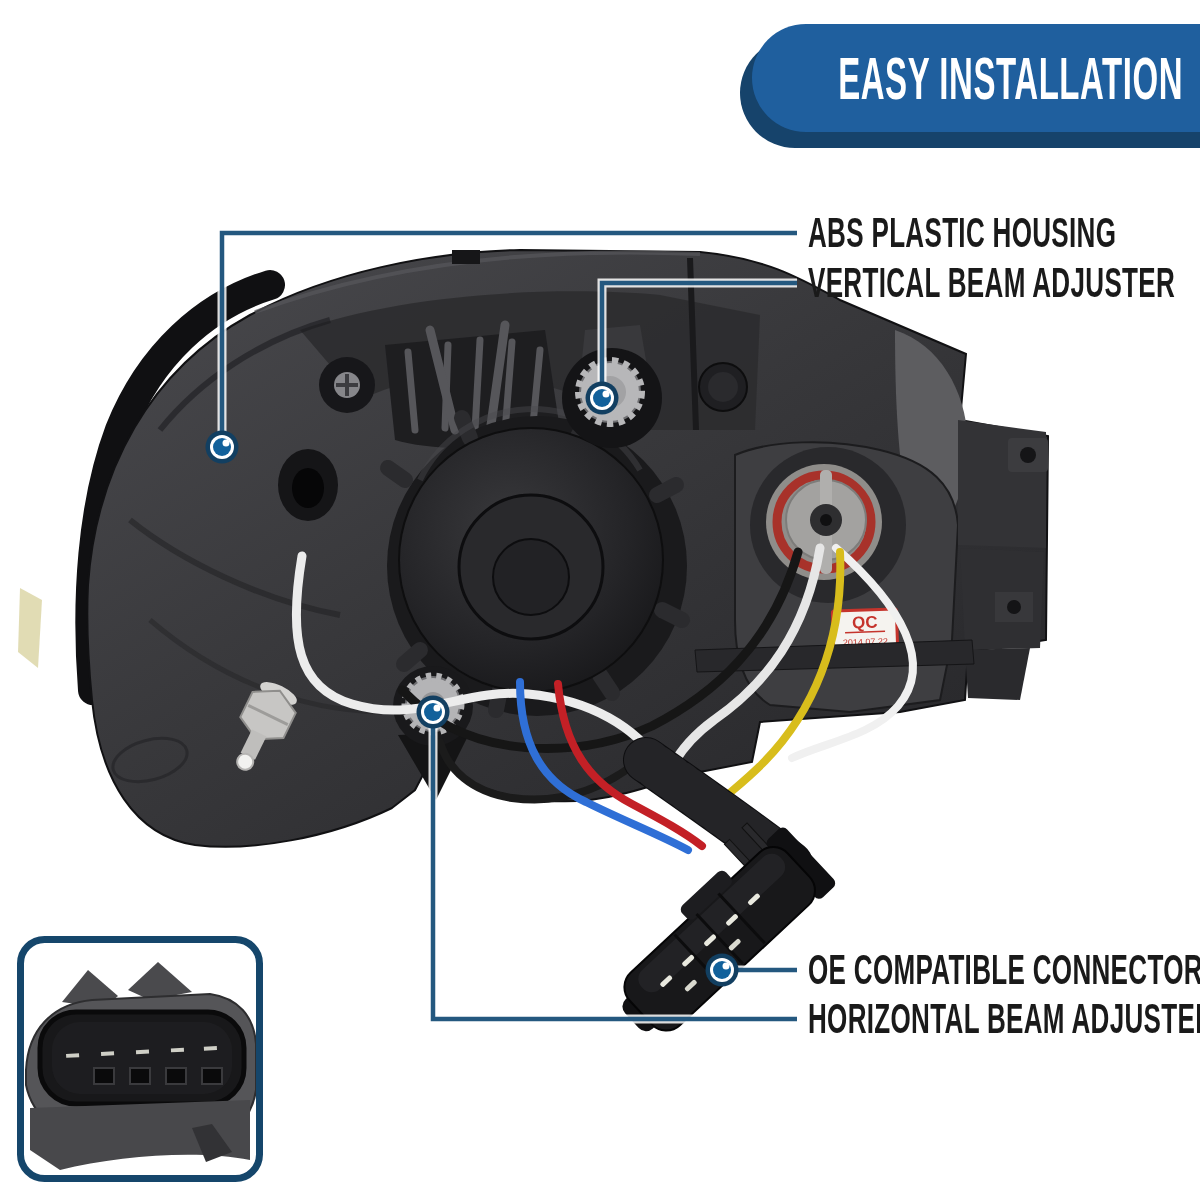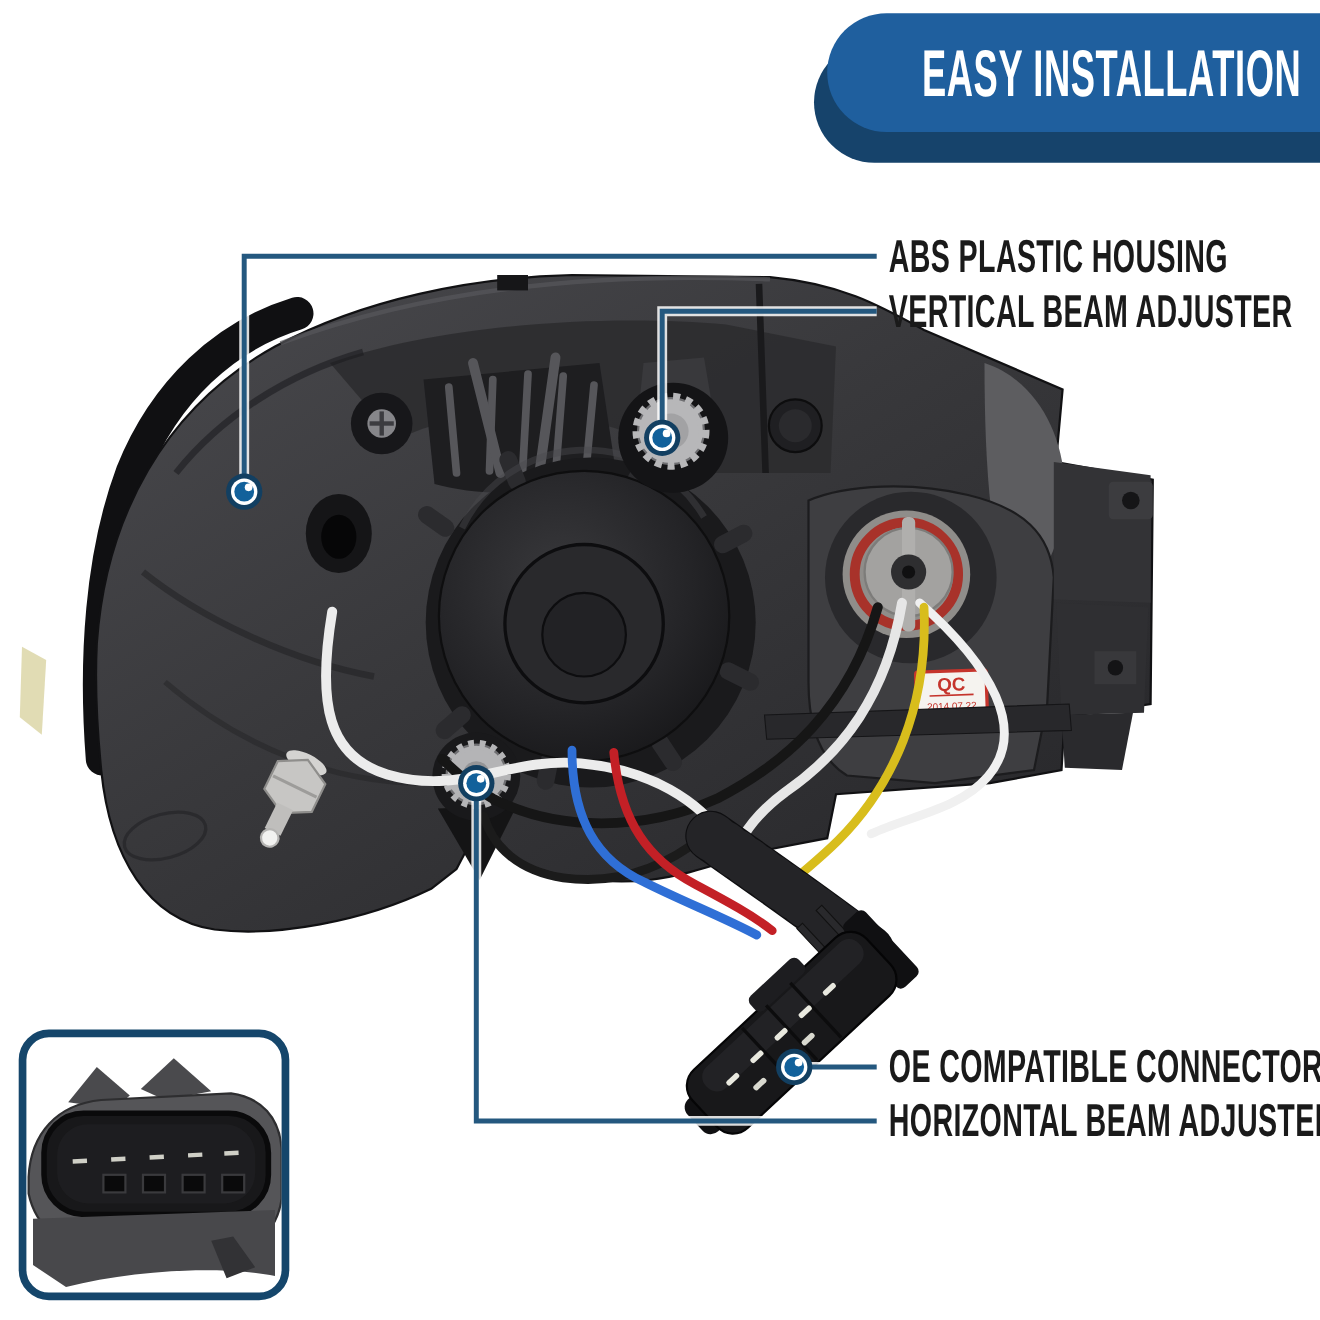--- a/index.html
+++ b/index.html
@@ -8,21 +8,21 @@
     background:#ffffff;font-family:"Liberation Sans",sans-serif;
   }
   .stage{position:absolute;inset:0;}
   svg{position:absolute;left:0;top:0;}
   
   .banner-shadow{
     position:absolute;top:38px;right:0;width:460px;height:110px;
     background:#16436b;border-radius:55px 0 0 55px;
   }
   .banner{
-    position:absolute;top:12px;right:0;width:448px;height:108px;
+    position:absolute;top:24px;right:0;width:448px;height:108px;
     background:#1f5f9e;border-radius:54px 0 0 54px;
     display:flex;align-items:center;justify-content:flex-end;
     padding-right:17px;box-sizing:border-box;
   }
   .banner .txt{
     display:inline-block;color:#ffffff;font-weight:700;font-size:60px;
     letter-spacing:1px;white-space:nowrap;
     transform:scaleX(0.55);transform-origin:right center;
   }
   

